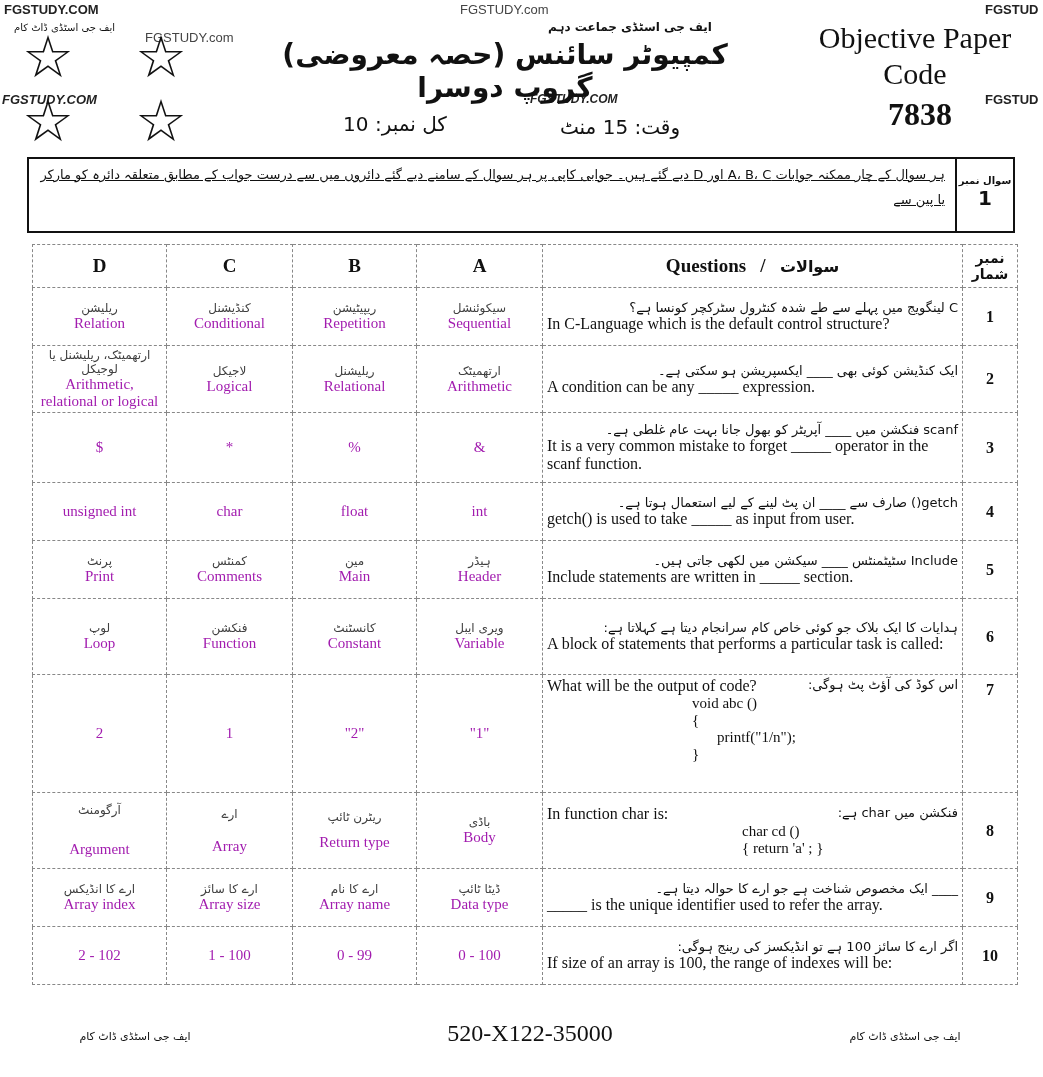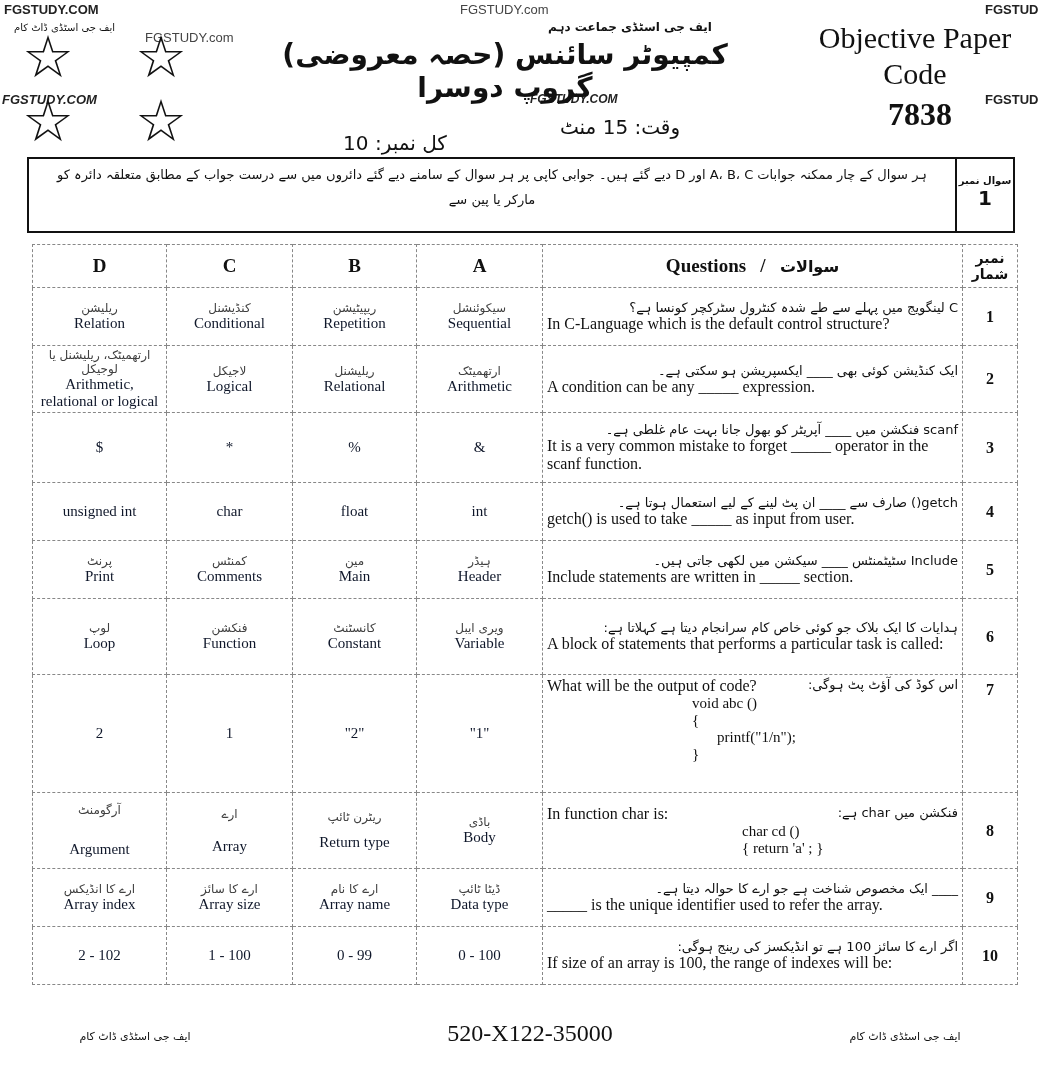--- a/index.html
+++ b/index.html
@@ -7,31 +7,31 @@
          font-family: "Liberation Serif", serif; color: #111; }
   .abs { position: absolute; }
   .wm { font-family: "Liberation Sans", sans-serif; font-weight: bold; font-size: 13px; color: #222; }
   .wm-light { font-family: "Liberation Sans", sans-serif; font-size: 13px; color: #444; }
   .star { font-size: 58px; line-height: 1; color: #111; font-family: "DejaVu Sans", sans-serif; }
   .urdu { direction: rtl; font-family: "DejaVu Sans", sans-serif; }
   .title-right { font-size: 30px; text-align: center; line-height: 1.2; }
   .code { font-size: 32px; font-weight: bold; text-align: center; }
 
   .instr { left: 27px; top: 157px; width: 988px; height: 76px; border: 2px solid #111; box-sizing: border-box; display: flex; }
-  .instr-text { flex: 1; padding: 4px 24px; font-size: 13px; line-height: 1.9; direction: rtl; text-align: center;
-                font-family: "DejaVu Sans", sans-serif; }
+  .instr-text { flex: 1; padding: 4px 10px; font-size: 13px; line-height: 1.9; direction: rtl; text-align: right;
+                font-family: "DejaVu Sans", sans-serif; text-decoration: underline; }
   .instr-num { width: 56px; border-left: 2px solid #111; text-align: center; font-family: "DejaVu Sans", sans-serif; }
   .instr-num .lbl { font-size: 10px; font-weight: bold; margin-top: 16px; }
   .instr-num .n { font-size: 20px; font-weight: bold; }
 
   table.q { position: absolute; left: 32px; top: 244px; width: 985px; border-collapse: collapse; table-layout: fixed; }
   table.q td, table.q th { border: 1px dashed #888; text-align: center; vertical-align: middle; padding: 2px 4px; }
   table.q th { font-size: 19px; font-weight: bold; height: 38px; }
   .opt-ur { font-size: 12px; direction: rtl; font-family: "DejaVu Sans", sans-serif; color: #404040; }
-  .opt-en { font-size: 15px; color: #0f172a; }
+  .opt-en { font-size: 15px; color: #a21caf; }
   .q-ur { font-size: 13px; direction: rtl; text-align: right; font-family: "DejaVu Sans", sans-serif; }
   .q-en { font-size: 16px; text-align: left; }
   .q-cell { text-align: left !important; }
   .code-line { font-size: 15px; }
   .qnum { font-size: 16px; font-weight: bold; }
   .footer-code { font-size: 24px; }
 </style>
 </head>
 <body>
 
@@ -45,21 +45,21 @@
 <div class="abs wm" style="left:530px;top:92px;font-style:italic;font-size:12px;">FGSTUDY.COM</div>
 
 <div class="abs star" style="left:22px;top:28px;">☆</div>
 <div class="abs star" style="left:135px;top:28px;">☆</div>
 <div class="abs star" style="left:22px;top:92px;">☆</div>
 <div class="abs star" style="left:135px;top:92px;">☆</div>
 
 <div class="abs urdu" style="left:540px;top:20px;width:180px;text-align:center;font-size:12px;font-weight:bold;">ایف جی اسٹڈی جماعت دہم</div>
 <div class="abs urdu" style="left:280px;top:38px;width:450px;text-align:center;font-size:28px;font-weight:bold;">کمپیوٹر سائنس (حصہ معروضی) گروپ دوسرا</div>
 <div class="abs urdu" style="left:545px;top:115px;width:150px;text-align:center;font-size:20px;">وقت: 15 منٹ</div>
-<div class="abs urdu" style="left:310px;top:131px;width:170px;text-align:center;font-size:20px;">کل نمبر: 10</div>
+<div class="abs urdu" style="left:310px;top:112px;width:170px;text-align:center;font-size:20px;">کل نمبر: 10</div>
 
 <div class="abs title-right" style="left:800px;top:20px;width:230px;">
   <div>Objective Paper</div>
   <div>Code</div>
 </div>
 <div class="abs code" style="left:860px;top:96px;width:120px;">7838</div>
 
 <div class="abs instr">
   <div class="instr-text">
     <div>ہر سوال کے چار ممکنہ جوابات A، B، C اور D دیے گئے ہیں۔ جوابی کاپی پر ہر سوال کے سامنے دیے گئے دائروں میں سے درست جواب کے مطابق متعلقہ دائرہ کو مارکر یا پین سے</div>

